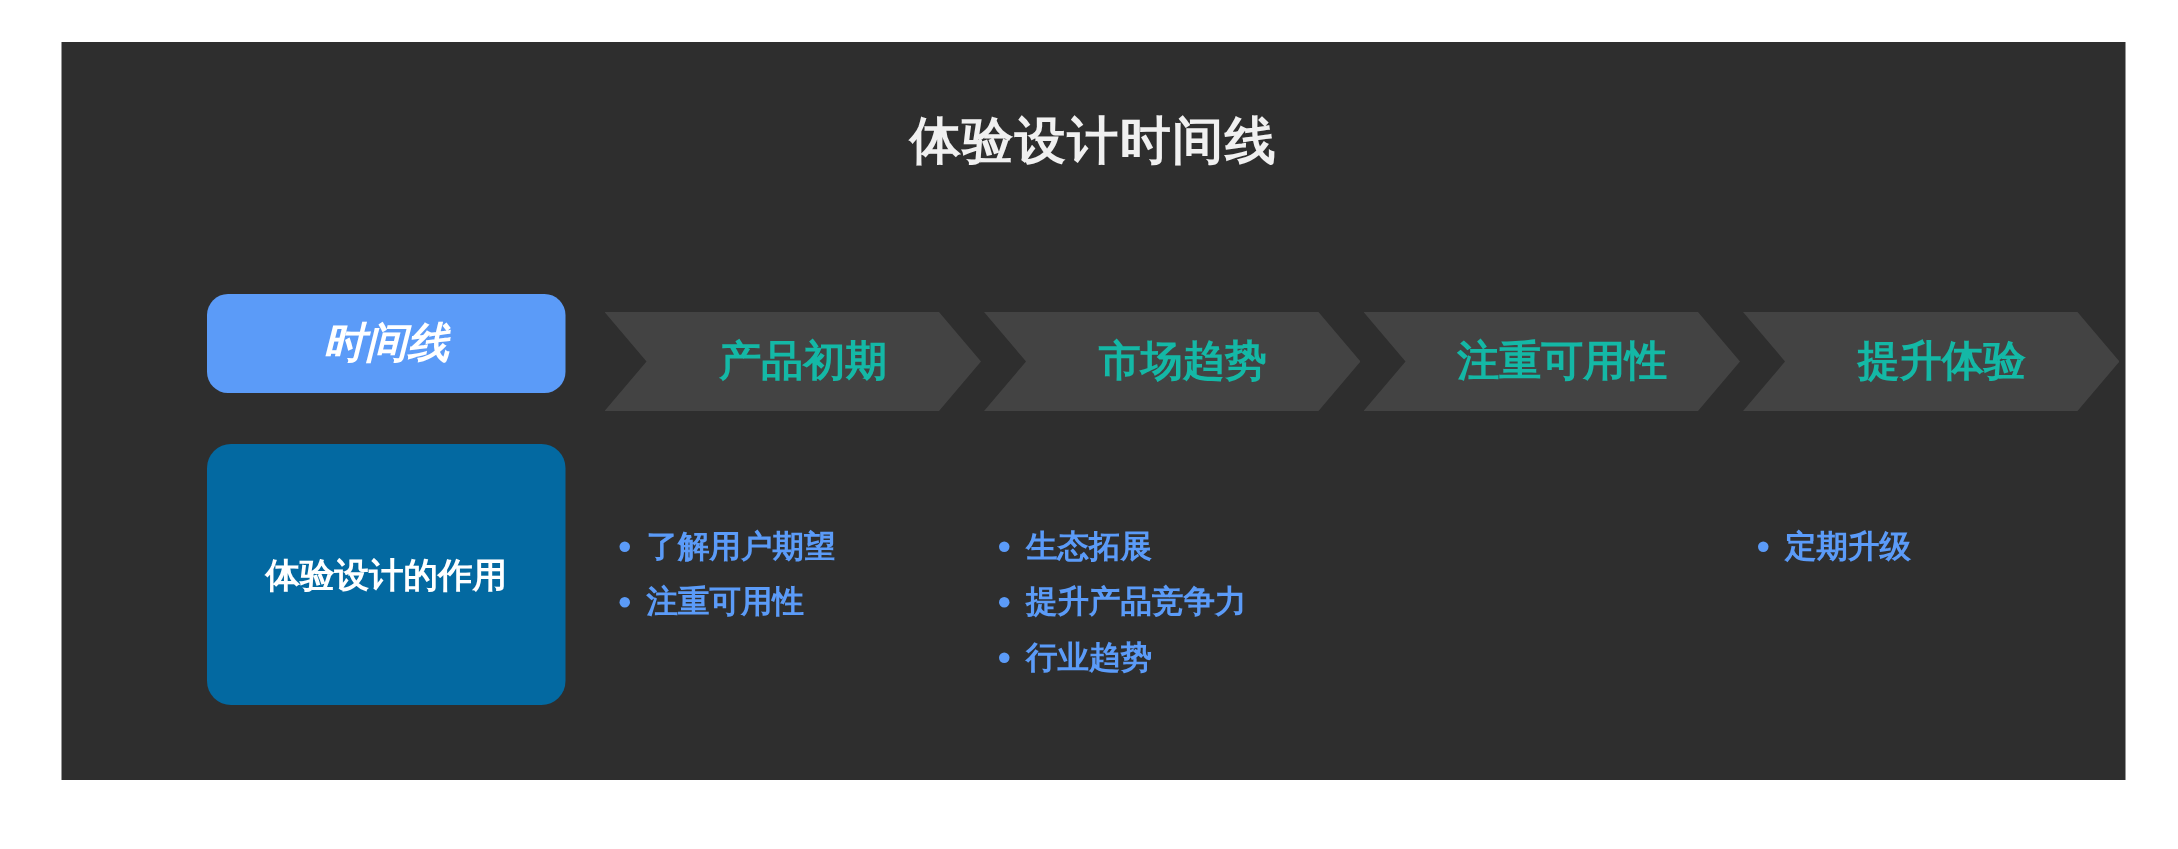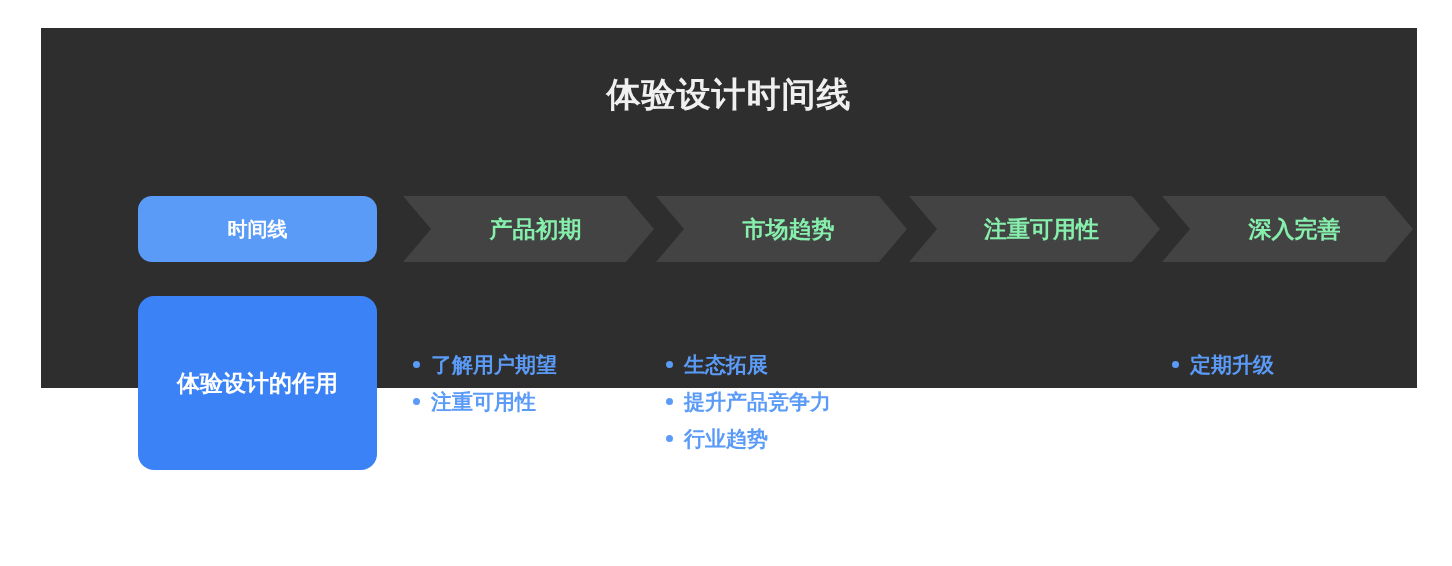--- a/index.html
+++ b/index.html
@@ -12,21 +12,21 @@
     height: 566px;
     font-family: "Liberation Sans", "DejaVu Sans", sans-serif;
     overflow: hidden;
   }
 
   #slide {
     position: absolute;
     left: 41px;
     top: 28px;
     width: 1376px;
-    height: 360px;
+    height: 492px;
     background: #2e2e2e;
   }
 
   #page-title {
     position: absolute;
     left: 0;
     top: 42px;
     width: 1376px;
     text-align: center;
     color: #f0f0f0;
@@ -46,36 +46,37 @@
     height: 66px;
   }
 
   .stage-pill {
     position: absolute;
     top: 0;
     height: 66px;
     background: #5b9bf8;
     border-radius: 14px;
     color: #ffffff;
-    font-size: 20px;
+    font-size: 28px;
     font-weight: bold;
     display: flex;
     align-items: center;
     justify-content: center;
     box-sizing: border-box;
     white-space: nowrap;
+    font-style: italic;
   }
 
   .stage-chevron {
     position: absolute;
-    top: 0;
+    top: 12px;
     height: 66px;
     background: #434343;
-    color: #86efac;
-    font-size: 23px;
+    color: #14b8a6;
+    font-size: 28px;
     font-weight: bold;
     display: flex;
     align-items: center;
     justify-content: center;
     box-sizing: border-box;
     white-space: nowrap;
     -webkit-clip-path: polygon(0 0, calc(100% - 28px) 0, 100% 50%, calc(100% - 28px) 100%, 0 100%, 28px 50%);
     clip-path: polygon(0 0, calc(100% - 28px) 0, 100% 50%, calc(100% - 28px) 100%, 0 100%, 28px 50%);
     padding-left: 14px;
   }
@@ -88,21 +89,21 @@
     width: 1320px;
     height: 174px;
   }
 
   #role-box {
     position: absolute;
     left: 41px;
     top: 0;
     width: 239px;
     height: 174px;
-    background: #3b82f6;
+    background: #0369a1;
     border-radius: 16px;
     color: #ffffff;
     font-size: 23px;
     font-weight: bold;
     display: flex;
     align-items: center;
     justify-content: center;
     white-space: nowrap;
   }
 
@@ -138,21 +139,21 @@
 <div id="slide">
 
   <div id="page-title">体验设计时间线</div>
 
   <div id="stage-row">
     <div class="stage-pill" style="left:41px; width:239px;">时间线</div>
 
     <div class="stage-chevron" style="left:306px; width:251px;">产品初期</div>
     <div class="stage-chevron" style="left:559px; width:251px;">市场趋势</div>
     <div class="stage-chevron" style="left:812px; width:251px;">注重可用性</div>
-    <div class="stage-chevron" style="left:1065px; width:251px;">深入完善</div>
+    <div class="stage-chevron" style="left:1065px; width:251px;">提升体验</div>
   </div>
 
   <div id="detail-row">
     <div id="role-box">体验设计的作用</div>
 
     <div class="bullet-col" style="left:316px;">
       <div class="bullet-item">
         <span class="bullet-dot"></span>
         <span>了解用户期望</span>
       </div>

